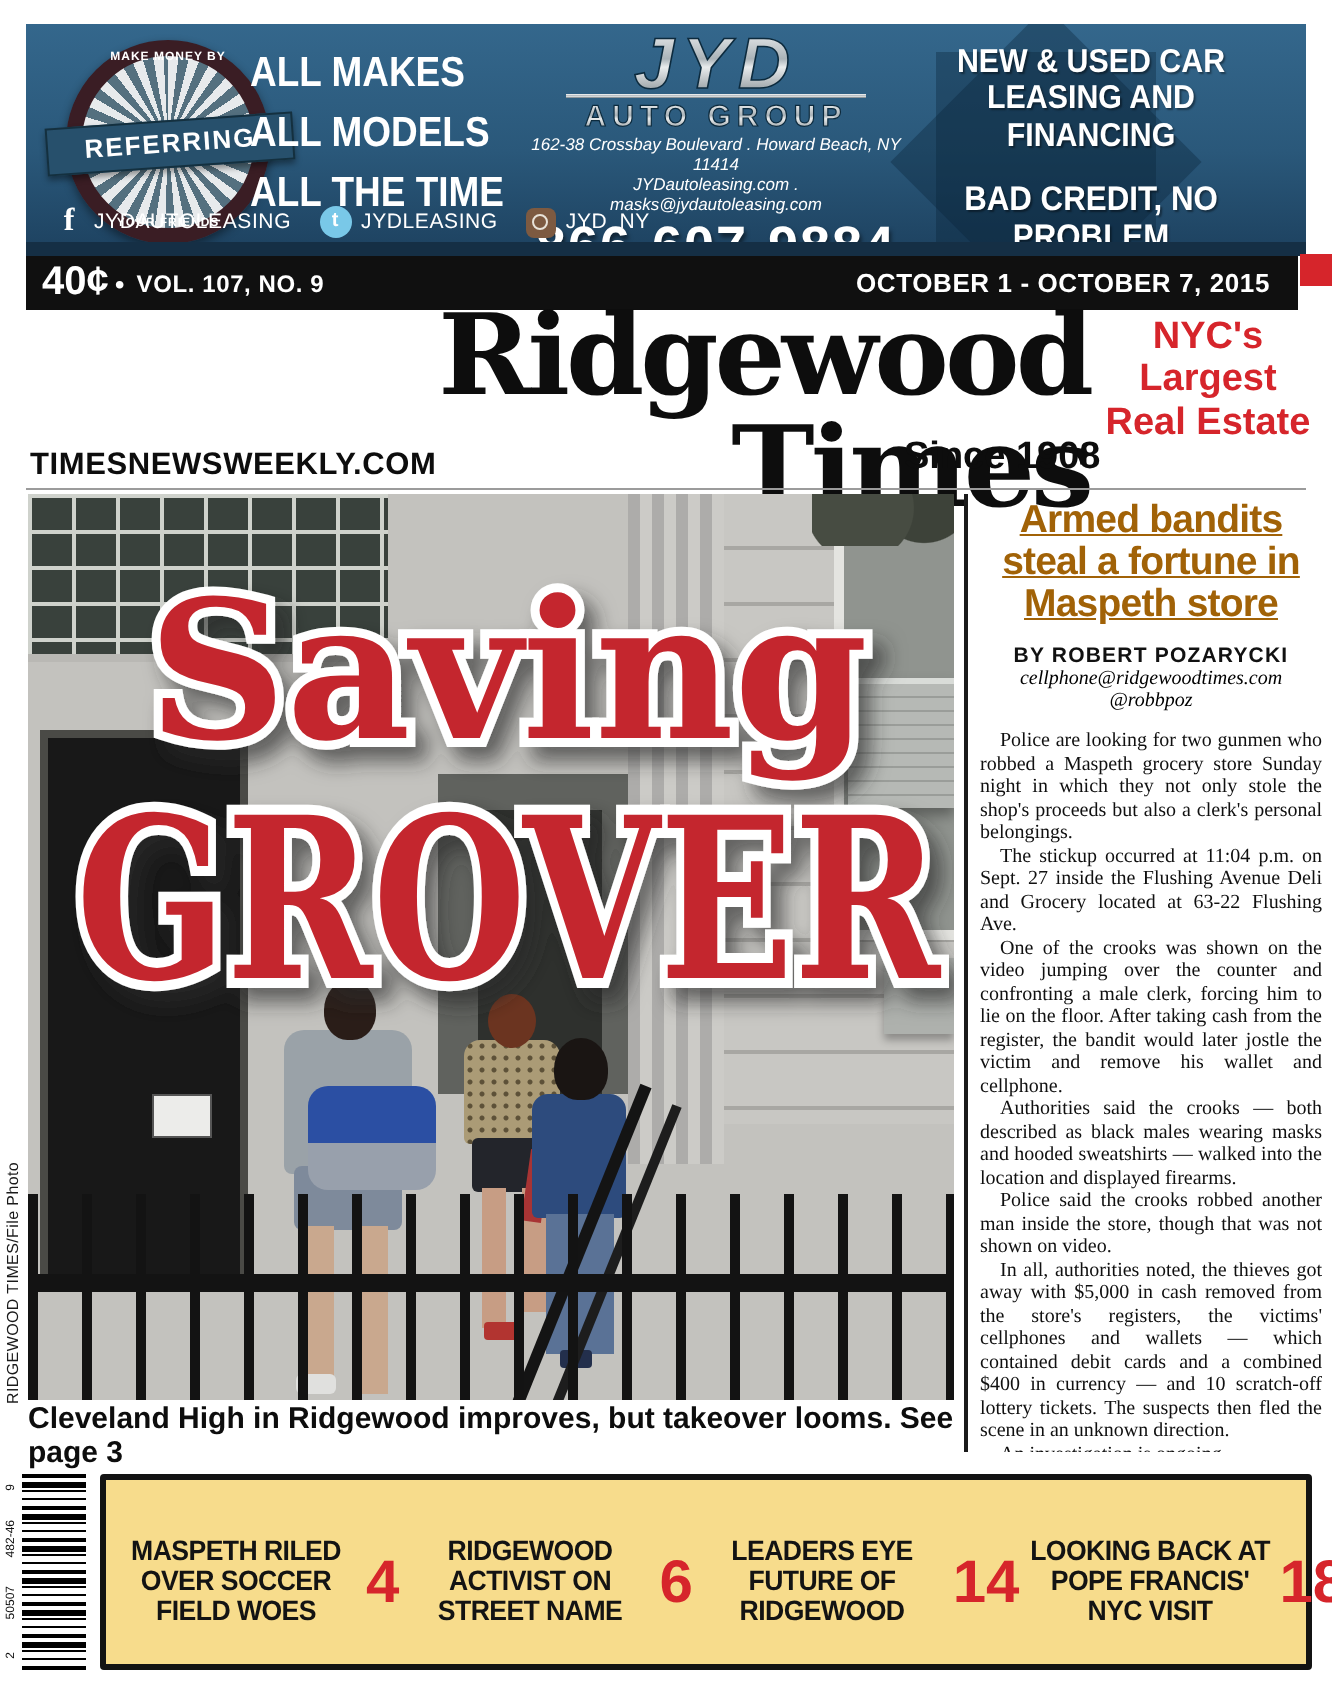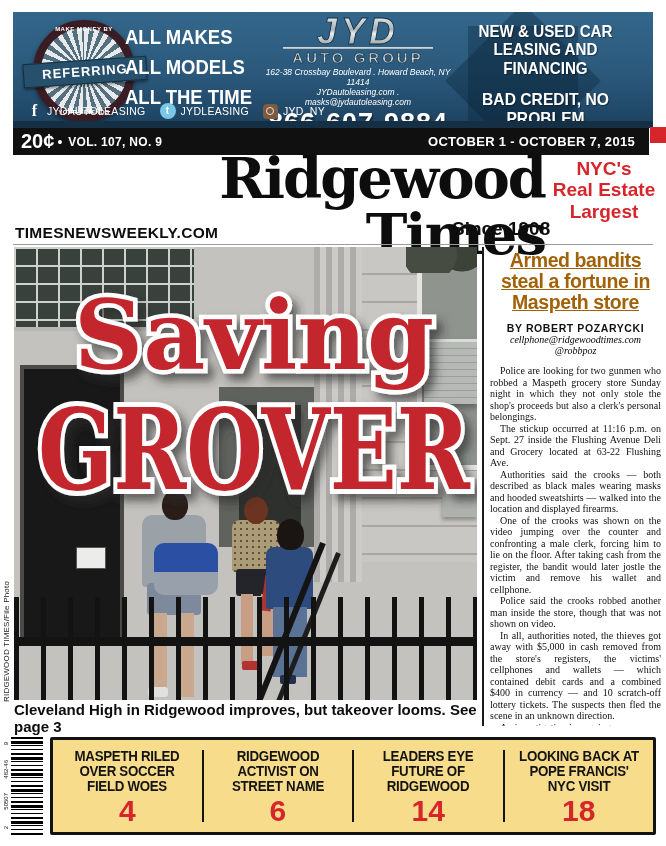--- a/index.html
+++ b/index.html
@@ -155,21 +155,21 @@
   
   .barcode{left:11px;top:737px;width:32px;height:98px;
       background:repeating-linear-gradient(180deg,#000 0 2px,#fff 2px 4px,#000 4px 7px,
         #fff 7px 8px,#000 8px 9px,#fff 9px 12px,#000 12px 13px,#fff 13px 16px);}
   .bc-num{writing-mode:vertical-rl;transform:rotate(180deg);font-size:6px;color:#111;}
   .bc-n1{left:3px;top:742px;} .bc-n2{left:3px;top:760px;} .bc-n3{left:3px;top:793px;}
   .bc-n4{left:3px;top:826px;}
   .teaser-box{left:50px;top:737px;width:606px;height:98px;background:#f7dc8c;
       border:3px solid #131313;border-radius:2px;display:flex;align-items:stretch;
       box-sizing:border-box;}
-  .teaser-cell{flex:1;display:flex;flex-direction:column;align-items:center;
+  .teaser-cell{flex:1;display:flex;flex-direction:row;align-items:center;
       justify-content:flex-start;padding-top:9px;text-align:center;}
   .teaser-sep{width:2px;background:#131313;margin:10px 0;}
   .teaser-title{font-size:14px;font-weight:bold;line-height:1.07;color:#131313;
       letter-spacing:-.3px;transform:scaleX(.95);width:130px;}
   .teaser-page{font-size:30px;font-weight:bold;color:#d6252b;line-height:1;margin-top:2px;}
 </style>
 </head>
 <body>
 
 <div class="page">
@@ -231,34 +231,34 @@
       </div>
       <div class="soc-item">
         <div class="ic-ig"></div>
         <div class="soc-label">JYD_NY</div>
       </div>
     </div>
     <div class="abs ad-bottomstrip"></div>
   </div>
 
   <div class="abs infobar">
-    <span class="price">20¢</span>
+    <span class="price">40¢</span>
     <span class="price-sep">•</span>
     <span class="volume">VOL. 107, NO. 9</span>
     <span class="issue-date">OCTOBER 1 - OCTOBER 7, 2015</span>
   </div>
   <div class="abs corner-red"></div>
 
   <div class="abs mast-title">Ridgewood Times</div>
   <div class="abs mast-site">TIMESNEWSWEEKLY.COM</div>
   <div class="abs mast-since">Since 1908</div>
   <div class="abs mast-promo">
     <div>NYC's</div>
+    <div>Largest</div>
     <div>Real Estate</div>
-    <div>Largest</div>
   </div>
   <div class="abs mast-rule"></div>
 
   <div class="abs photo">
     <div class="abs win-grid"></div>
     <div class="abs door-left"></div>
     <div class="abs door-sign"></div>
     <div class="abs recess"></div>
     <div class="abs recess-door"></div>
     <div class="abs pilaster"></div>
@@ -310,23 +310,23 @@
   <div class="abs caption">Cleveland High in Ridgewood improves, but takeover looms. See page 3</div>
 
   <div class="abs vdivider"></div>
   <div class="abs sidebar">
     <div class="art-headline">Armed bandits steal a fortune in Maspeth store</div>
     <div class="art-byline">BY ROBERT POZARYCKI</div>
     <div class="art-email">cellphone@ridgewoodtimes.com</div>
     <div class="art-handle">@robbpoz</div>
     <div class="art-body">
       <p>Police are looking for two gunmen who robbed a Maspeth grocery store Sunday night in which they not only stole the shop's proceeds but also a clerk's personal belongings.</p>
-      <p>The stickup occurred at 11:16 p.m. on Sept. 27 inside the Flushing Avenue Deli and Grocery located at 63-22 Flushing Ave.</p>
+      <p>The stickup occurred at 11:04 p.m. on Sept. 27 inside the Flushing Avenue Deli and Grocery located at 63-22 Flushing Ave.</p>
+      <p>One of the crooks was shown on the video jumping over the counter and confronting a male clerk, forcing him to lie on the floor. After taking cash from the register, the bandit would later jostle the victim and remove his wallet and cellphone.</p>
       <p>Authorities said the crooks — both described as black males wearing masks and hooded sweatshirts — walked into the location and displayed firearms.</p>
-      <p>One of the crooks was shown on the video jumping over the counter and confronting a male clerk, forcing him to lie on the floor. After taking cash from the register, the bandit would later jostle the victim and remove his wallet and cellphone.</p>
       <p>Police said the crooks robbed another man inside the store, though that was not shown on video.</p>
       <p>In all, authorities noted, the thieves got away with $5,000 in cash removed from the store's registers, the victims' cellphones and wallets — which contained debit cards and a combined $400 in currency — and 10 scratch-off lottery tickets. The suspects then fled the scene in an unknown direction.</p>
       <p>An investigation is ongoing.</p>
     </div>
   </div>
 
   <div class="abs barcode"></div>
   <div class="abs bc-num bc-n1">9</div>
   <div class="abs bc-num bc-n2">482-46</div>
   <div class="abs bc-num bc-n3">50507</div>

